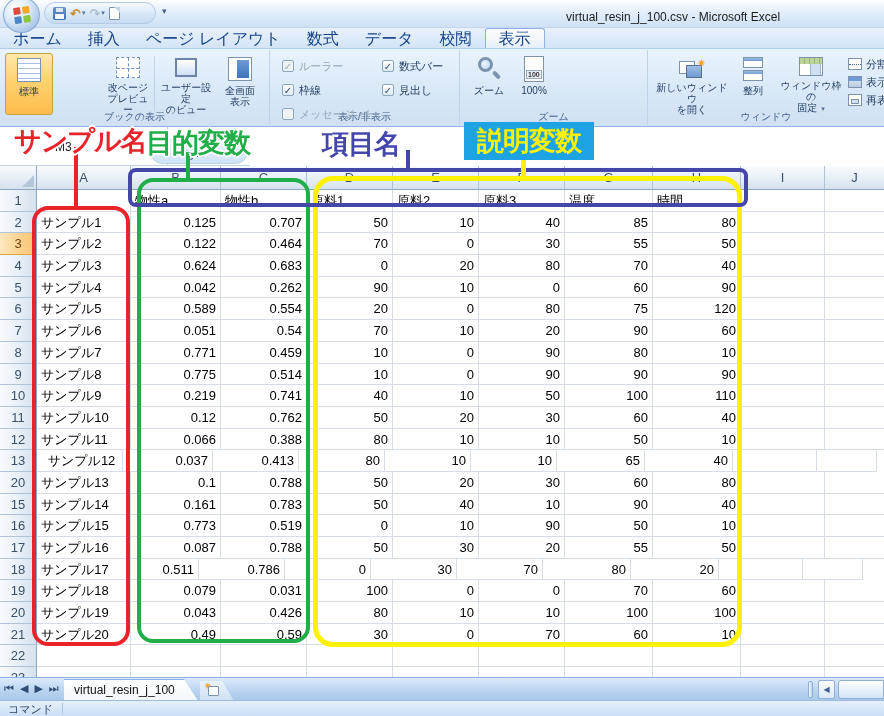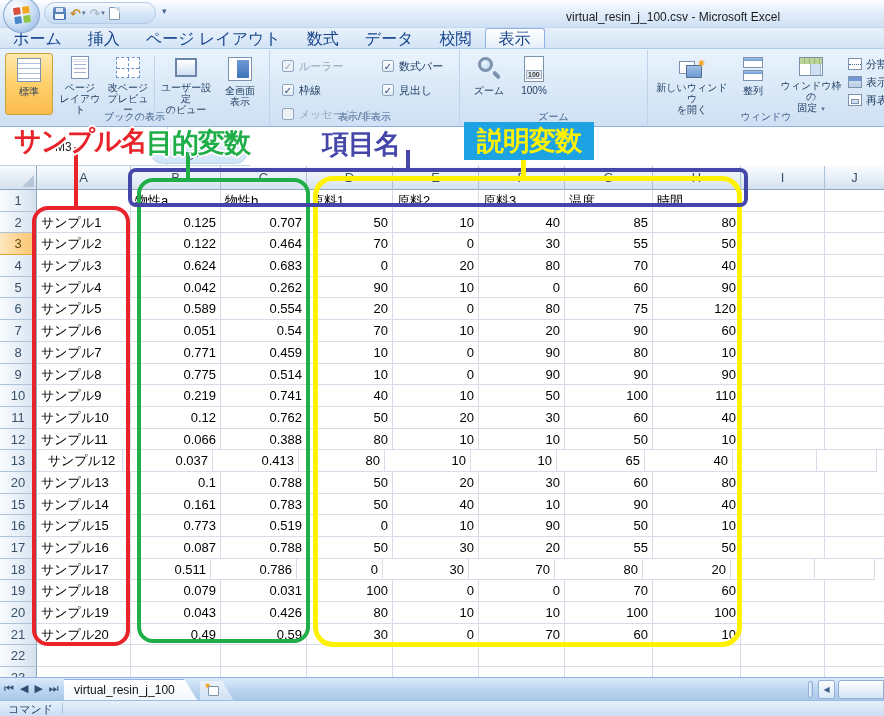--- a/index.html
+++ b/index.html
@@ -186,27 +186,20 @@
 
   <div class="ribbon">
 
     <div class="rgroup" style="left:0;width:270px;">
       <div class="bigbtn sel" style="left:5px;">
         <div class="bicon">
             <div class="sheet-ic"></div>
           </div>
         <div class="biglabel">標準</div>
       </div>
-      <div class="bigbtn" style="left:56px;">
-        <div class="bicon">
-            <div class="page-ic"></div>
-          </div>
-        <div class="biglabel">ページ
-レイアウト</div>
-      </div>
       <div class="bigbtn" style="left:104px;">
         <div class="bicon">
             <div class="dash-ic"></div>
           </div>
         <div class="biglabel">改ページ
 プレビュー</div>
       </div>
       <div class="vsep" style="left:154px;"></div>
       <div class="bigbtn" style="left:158px;width:56px;">
         <div class="bicon">
@@ -556,21 +549,21 @@
         <div class="gcell num" style="width: 86px; height: 21.7px;">30</div>
         <div class="gcell num" style="width: 86px; height: 21.7px;">20</div>
         <div class="gcell num" style="width: 88px; height: 21.7px;">55</div>
         <div class="gcell num" style="width: 88px; height: 21.7px;">50</div>
         <div class="gcell" style="width: 84px; height: 21.7px;"></div>
         <div class="gcell" style="width: 60px; height: 21.7px;"></div>
       </div>
       <div class="grow">
         <div class="rowhdr" style="width: 37px; height: 21.7px; line-height: 21.7px;">18</div>
         <div class="gcell txt" style="width: 94px; height: 21.7px;">サンプル17</div>
-        <div class="gcell num" style="width: 80px; height: 21.7px;">0.511</div>
+        <div class="gcell num" style="width: 68px; height: 21.7px;">0.511</div>
         <div class="gcell num" style="width: 86px; height: 21.7px;">0.786</div>
         <div class="gcell num" style="width: 86px; height: 21.7px;">0</div>
         <div class="gcell num" style="width: 86px; height: 21.7px;">30</div>
         <div class="gcell num" style="width: 86px; height: 21.7px;">70</div>
         <div class="gcell num" style="width: 88px; height: 21.7px;">80</div>
         <div class="gcell num" style="width: 88px; height: 21.7px;">20</div>
         <div class="gcell" style="width: 84px; height: 21.7px;"></div>
         <div class="gcell" style="width: 60px; height: 21.7px;"></div>
       </div>
       <div class="grow">

